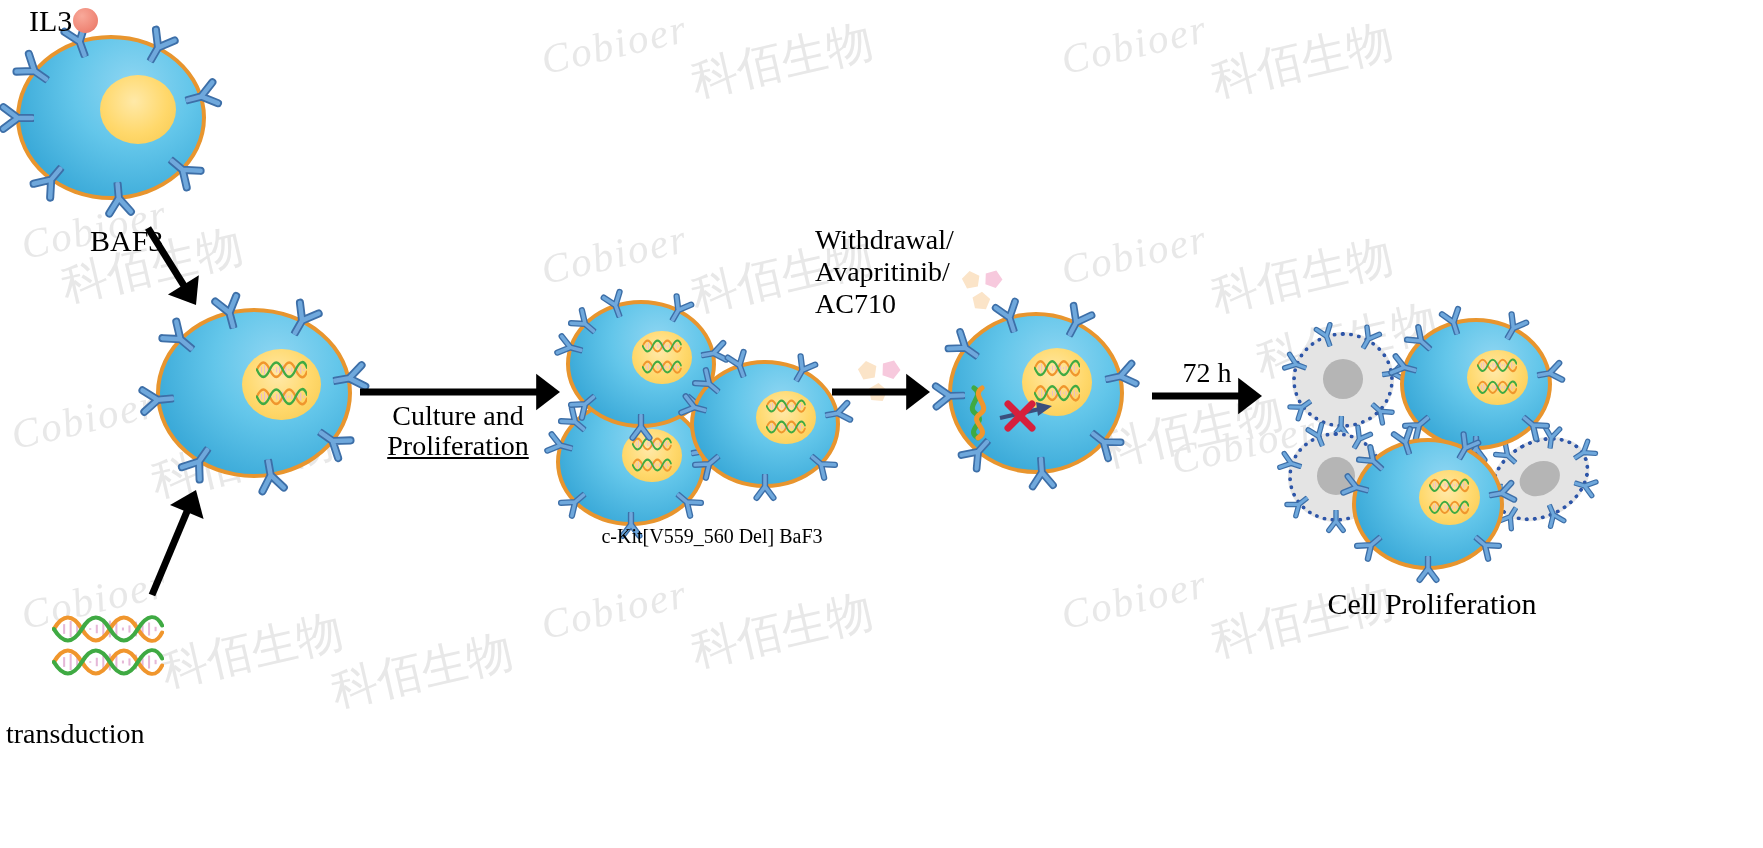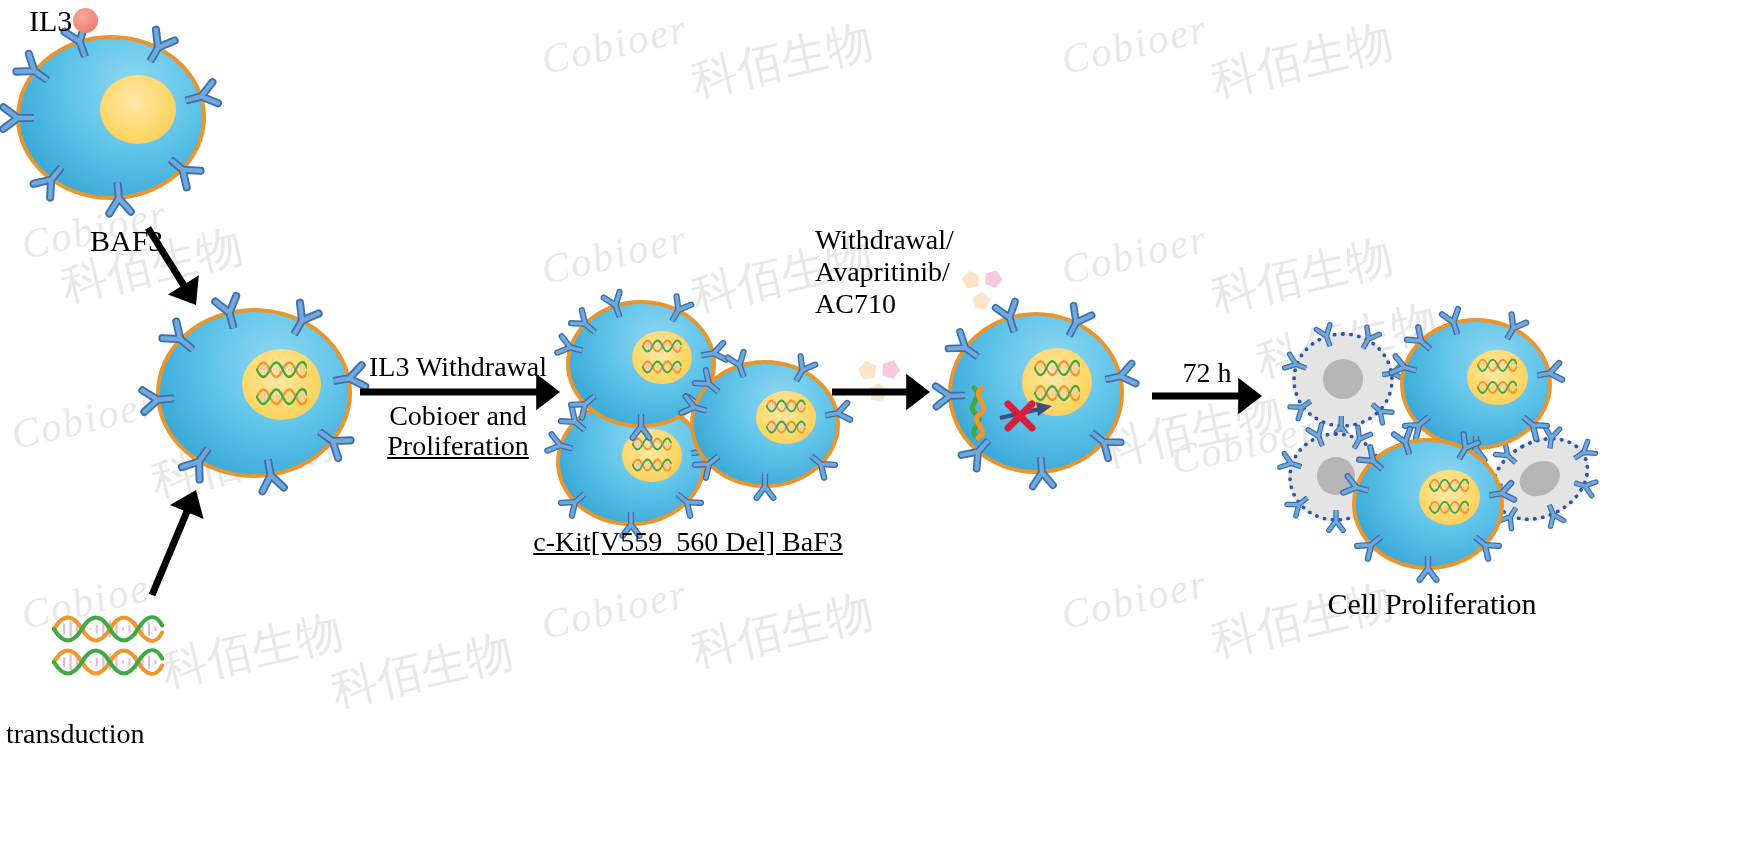--- a/index.html
+++ b/index.html
@@ -253,22 +253,21 @@
         </svg></div>
       <div class="rec" style="left: 4.92764px; top: 12.3631px; width: 36px; height: 36px; transform: rotate(310deg);"><svg viewBox="0 0 40 40" width="36" height="36">
           <path d="M20 38 L20 22 M20 22 L8 6 M20 22 L32 6" stroke="#3d6fa8" stroke-width="9" stroke-linecap="round" stroke-linejoin="round" fill="none"></path>
           <path d="M20 38 L20 22 M20 22 L8 6 M20 22 L32 6" stroke="#6fa8dc" stroke-width="5" stroke-linecap="round" stroke-linejoin="round" fill="none"></path>
         </svg></div>
     </div>
     <div class="arrow" style="left: 330px; top: 362px; width: 260px; height: 60px;"><svg width="260" height="60">
         <line x1="30" y1="30" x2="209.532" y2="30" stroke="#000000" stroke-width="7"></line>
         <polygon points="230,30 206.2,48.2 206.2,11.8" fill="#000000"></polygon>
       </svg></div>
-    <div class="lbl" style="left: 458px; top: 349px; font-size: 28px; transform: translateX(-50%);">IL3 Withdrawal</div>
-    <div class="lbl" style="left: 458px; top: 398px; font-size: 28px; transform: translateX(-50%);">Cobioer and</div>
+    <div class="lbl" style="left: 458px; top: 398px; font-size: 28px; transform: translateX(-50%);">Culture and</div>
     <div class="lbl" style="left: 458px; top: 428px; font-size: 28px; transform: translateX(-50%); text-decoration: underline;">Proliferation</div>
     <div class="cell" style="left: 566px; top: 300px; width: 150px; height: 128px; z-index: 22;">
       <div class="cell-body"></div>
       <div class="nucleus" style="left: 66px; top: 30.72px; width: 60px; height: 53.76px;"></div>
       <div class="dna" style="left: 76.2px; top: 38.2464px;"><svg viewBox="0 0 120 40" width="39.6" height="16.128" preserveAspectRatio="none">
           <line x1="6" x2="6" y1="20" y2="20" stroke="#e5b8d8" stroke-width="2.2"></line>
           <line x1="13" x2="13" y1="14.26423563648954" y2="25.735764363510462" stroke="#e5b8d8" stroke-width="2.2"></line>
           <line x1="20" x2="20" y1="10.603073792140917" y2="29.39692620785908" stroke="#e5b8d8" stroke-width="2.2"></line>
           <line x1="27" x2="27" y1="10.340741737109317" y2="29.65925826289068" stroke="#e5b8d8" stroke-width="2.2"></line>
           <line x1="34" x2="34" y1="13.572123903134605" y2="26.427876096865397" stroke="#e5b8d8" stroke-width="2.2"></line>
@@ -484,21 +483,21 @@
         </svg></div>
       <div class="rec" style="left: -11.4444px; top: 33.4356px; width: 28px; height: 28px; transform: rotate(285deg);"><svg viewBox="0 0 40 40" width="28" height="28">
           <path d="M20 38 L20 22 M20 22 L8 6 M20 22 L32 6" stroke="#3d6fa8" stroke-width="9" stroke-linecap="round" stroke-linejoin="round" fill="none"></path>
           <path d="M20 38 L20 22 M20 22 L8 6 M20 22 L32 6" stroke="#6fa8dc" stroke-width="5" stroke-linecap="round" stroke-linejoin="round" fill="none"></path>
         </svg></div>
       <div class="rec" style="left: 3.54667px; top: 8.86159px; width: 28px; height: 28px; transform: rotate(310deg);"><svg viewBox="0 0 40 40" width="28" height="28">
           <path d="M20 38 L20 22 M20 22 L8 6 M20 22 L32 6" stroke="#3d6fa8" stroke-width="9" stroke-linecap="round" stroke-linejoin="round" fill="none"></path>
           <path d="M20 38 L20 22 M20 22 L8 6 M20 22 L32 6" stroke="#6fa8dc" stroke-width="5" stroke-linecap="round" stroke-linejoin="round" fill="none"></path>
         </svg></div>
     </div>
-    <div class="lbl" style="left: 688px; top: 524px; font-size: 28px; transform: translateX(-50%); text-decoration: underline;">c-Kit[V559_560 Del] BaF3</div>
+    <div class="lbl" style="left: 712px; top: 524px; font-size: 20px; transform: translateX(-50%);">c-Kit[V559_560 Del] BaF3</div>
     <div class="arrow" style="left: 802px; top: 362px; width: 158px; height: 60px;"><svg width="158" height="60">
         <line x1="30" y1="30" x2="107.532" y2="30" stroke="#000000" stroke-width="7"></line>
         <polygon points="128,30 104.2,48.2 104.2,11.8" fill="#000000"></polygon>
       </svg></div>
     <div class="lbl" style="left: 815px; top: 222px; font-size: 28px;">Withdrawal/</div>
     <div class="lbl" style="left: 815px; top: 254px; font-size: 28px;">Avapritinib/</div>
     <div class="lbl" style="left: 815px; top: 286px; font-size: 28px;">AC710</div>
     <div class="drug" style="left: 856px; top: 358px; width: 49.2px; height: 47.56px;">
       <svg width="21.32" height="21.32" style="position: absolute; left: 0.82px; top: 2.46px; transform: rotate(-10deg);">
         <polygon points="10.66,0.8528000000000002 19.987201466609832,7.629408532766016 16.424527526282745,18.594191467233983 4.895472473717259,18.594191467233983 1.3327985333901697,7.629408532766018" fill="#fbe4c8"></polygon>

